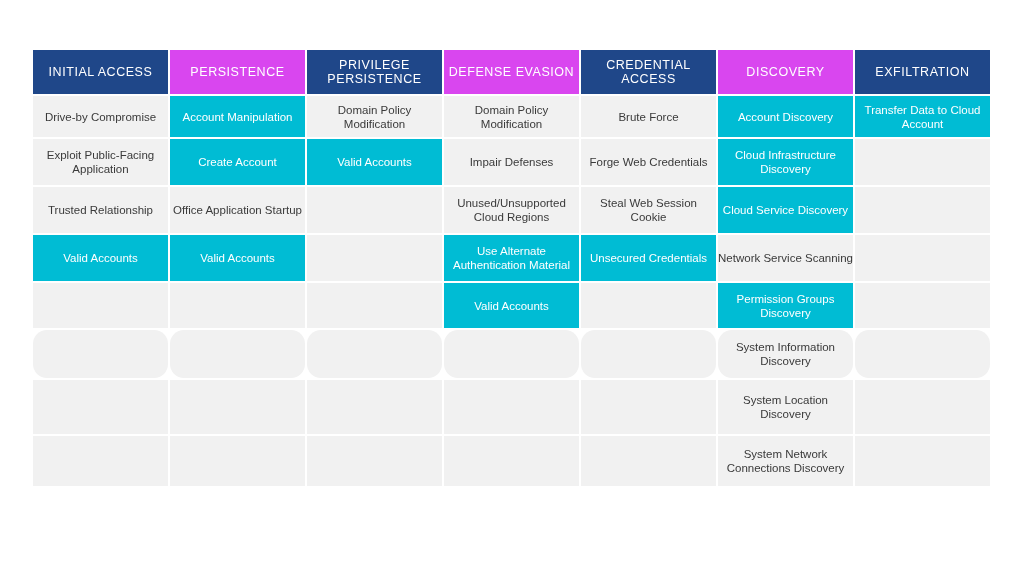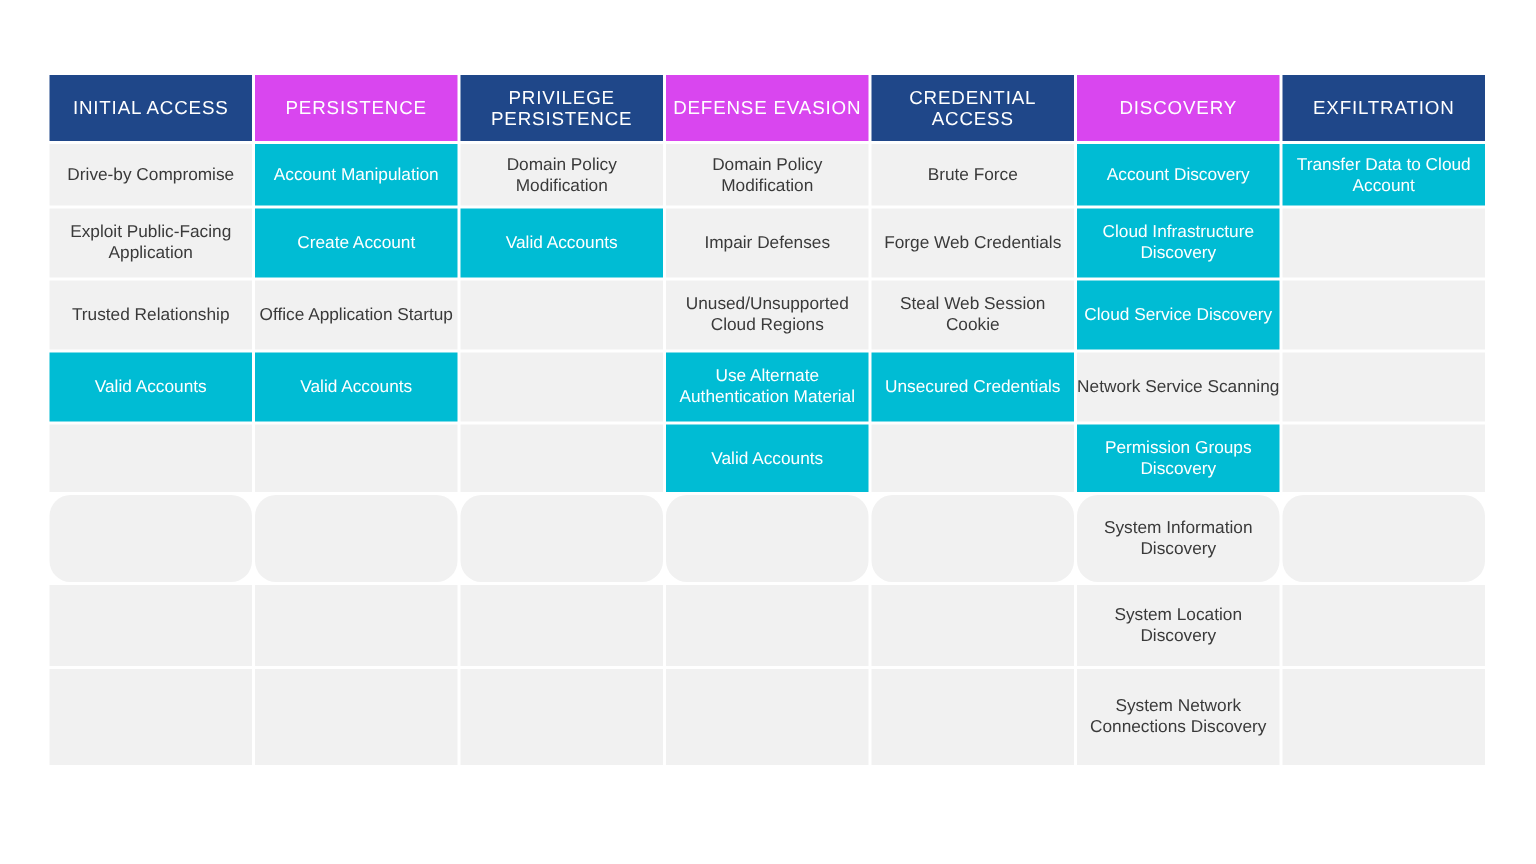--- a/index.html
+++ b/index.html
@@ -66,23 +66,23 @@
   }
 
   
   tr.r0 td { height: 41px; }
   tr.r1 td { height: 46px; }
   tr.r2 td { height: 46px; }
   tr.r3 td { height: 46px; }
   tr.r4 td { height: 46px; }
   tr.r5 td { height: 45px; }
   tr.r6 td { height: 42px; }
-  tr.r7 td { height: 58px; border-radius: 14px; }
+  tr.r7 td { height: 48px; border-radius: 14px; }
   tr.r8 td { height: 54px; }
-  tr.r9 td { height: 64px; }
+  tr.r9 td { height: 50px; }
 </style>
 </head>
 <body>
 
 <div id="matrix-wrap">
   <table class="matrix">
     <thead>
       <tr id="header-row">
           <th class="hdr shade-a">INITIAL ACCESS</th>
           <th class="hdr shade-b">PERSISTENCE</th>

